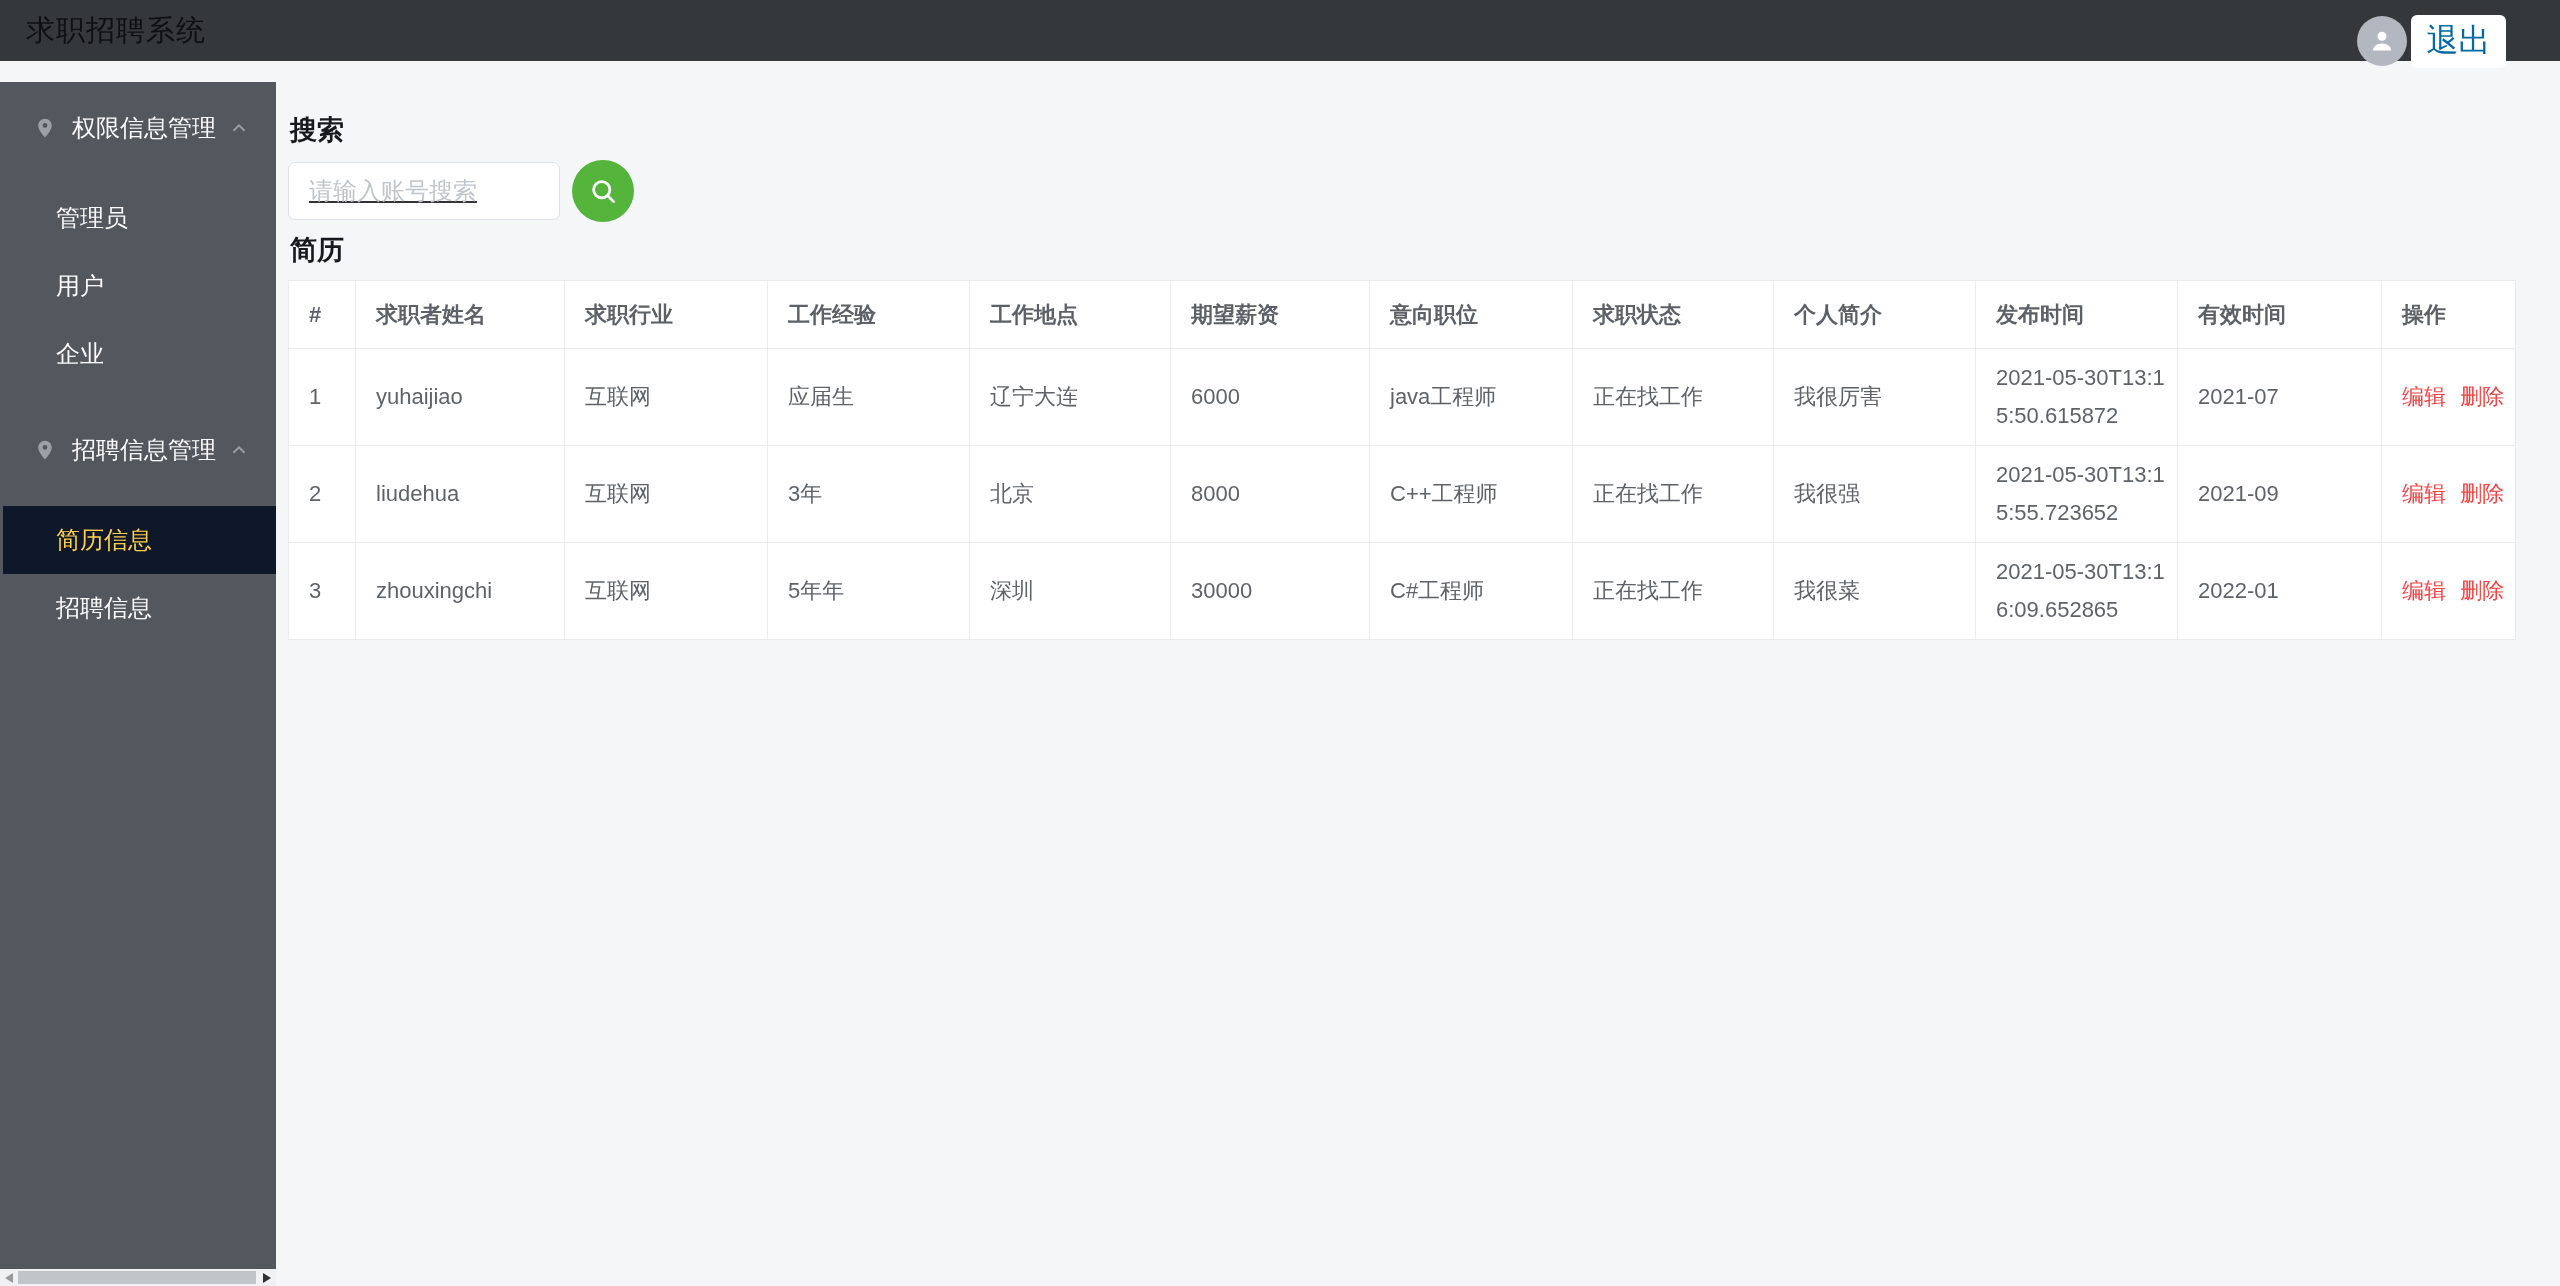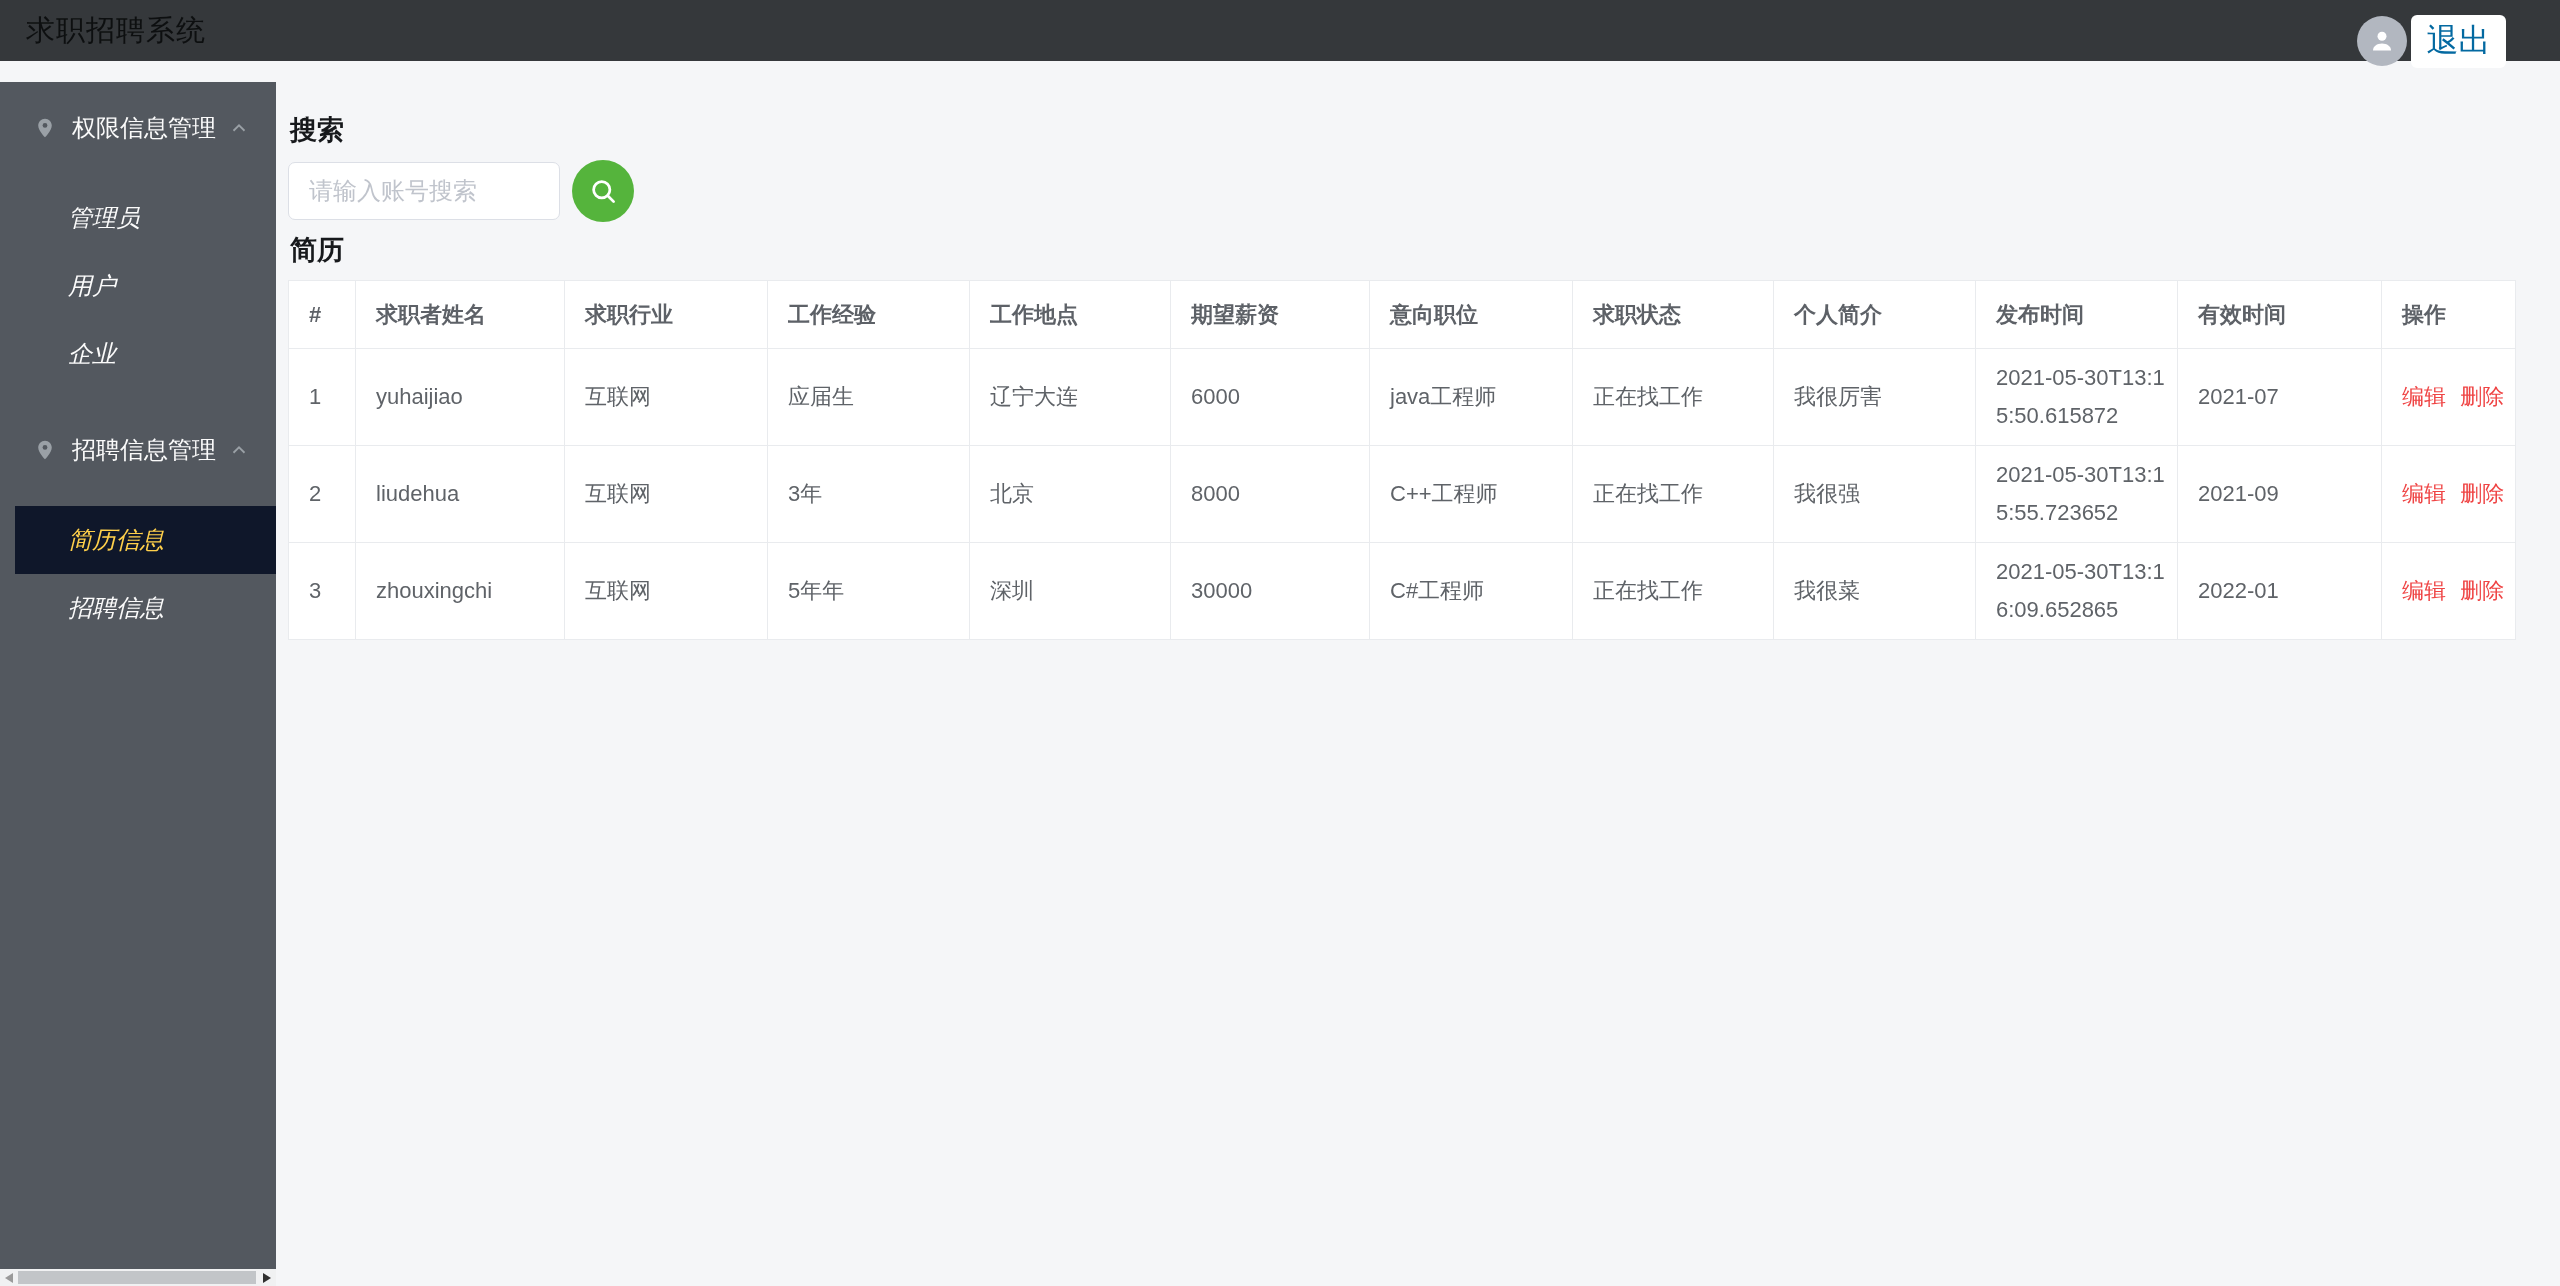--- a/index.html
+++ b/index.html
@@ -28,21 +28,21 @@
     background:#53585f; color:#fbfbfb;
   }
   .menu-item{
     height:72px; display:flex; align-items:center; font-size:24px;
     position:relative; cursor:pointer;
   }
   .menu-item .mi-icon{ width:22px; height:22px; margin-left:34px; margin-right:16px; flex:none; display:flex; align-items:center; justify-content:center; }
   .grid-icon{ display:grid; grid-template-columns:9px 9px; grid-template-rows:9px 9px; gap:3px; }
   .grid-icon i{ background:#9aa0a6; display:block; }
   .chev{ position:absolute; right:26px; top:50%; transform:translateY(-50%); display:flex; }
-  .submenu{ padding:20px 0 26px 15px;font-style:italic; }
+  .submenu{ padding:20px 0 26px 3px; }
   .submenu-item{
     height:68px; line-height:68px; padding-left:53px; font-size:24px; cursor:pointer;
   }
   .submenu-item.active{ background:#0f172a; color:#ffd04b; }
   .menu-group-top{ padding-top:10px; }
 
   
   .hscrollbar{
     position:absolute; left:0; bottom:0; width:276px; height:17px;
     background:#f0f1f2; z-index:11;
@@ -54,21 +54,21 @@
 
   
   .content{
     position:absolute; top:82px; left:276px; width:2284px; height:1204px;
     background:#f5f6f8; padding:20px 12px;
   }
   .section-title{ font-size:27px; font-weight:700; color:#17191c; margin:10px 0 12px 2px; }
   .search-row{ display:flex; align-items:center; margin-bottom:6px; }
   .search-input{
     width:272px; height:58px; border:1px solid #dcdfe6; border-radius:7px;
-    padding:0 20px; font-size:24px; color:#333; background:#fff; outline:none; font-family:inherit;
+    padding:0 20px; font-size:24px; color:#333; background:#fff; outline:none; font-family:inherit;text-decoration:underline;
   }
   .search-input::placeholder{ color:#c0c4cc; }
   .search-btn{
     width:62px; height:62px; border-radius:50%; border:none; background:#55b43c;
     margin-left:12px; display:flex; align-items:center; justify-content:center; cursor:pointer;
   }
 
   
   table.resume-table{
     border-collapse:collapse; background:#ffffff; table-layout:fixed; width:2227px;

